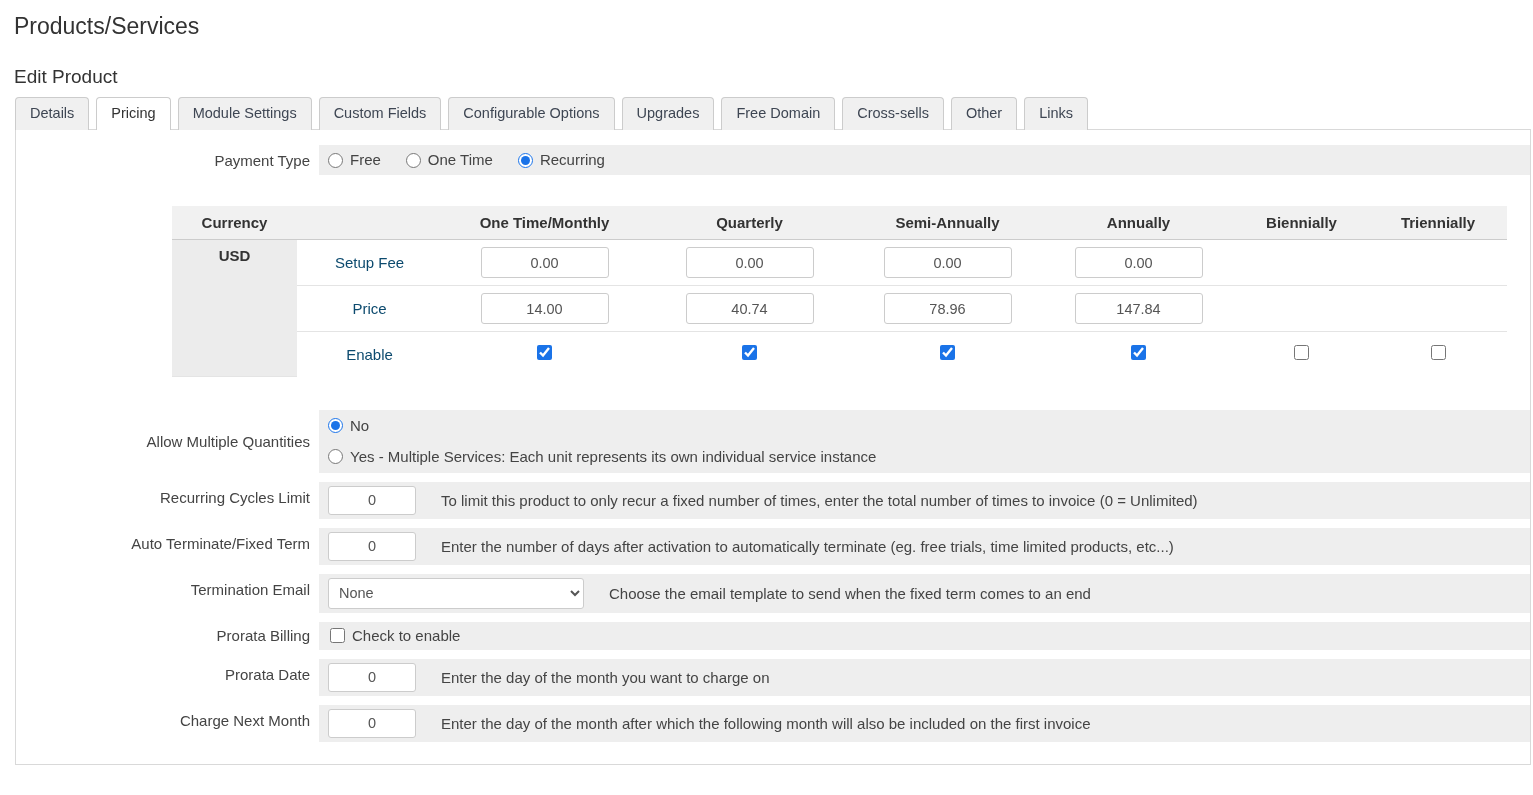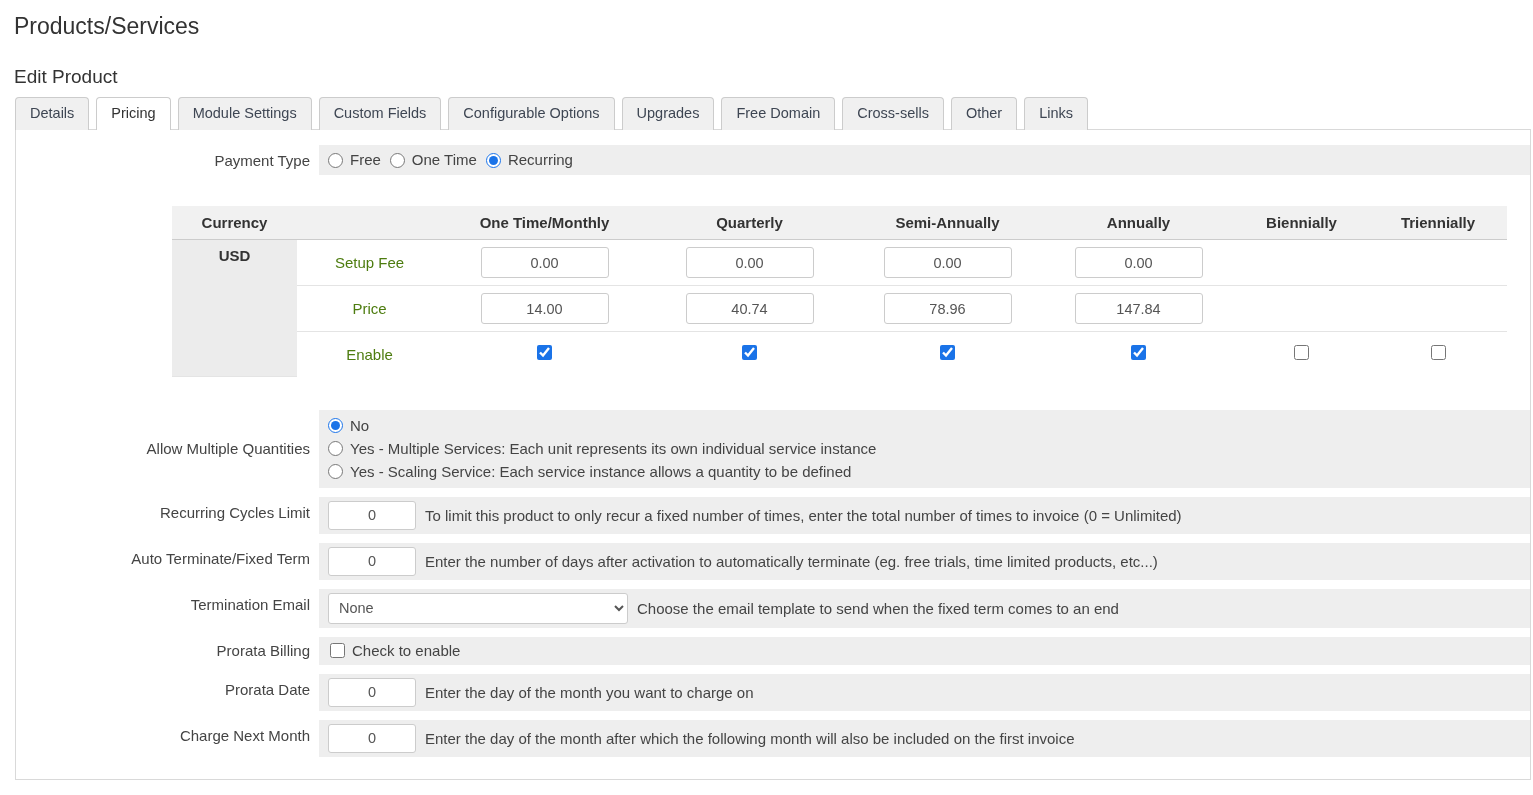--- a/index.html
+++ b/index.html
@@ -23,55 +23,55 @@
 
   
   .panel {
     margin:0 2px 0 15px; border:1px solid #d9d9d9; background:#fff;
     padding:15px 0 9px 0; position:relative; z-index:1;
   }
 
   
   .frow { display:flex; margin-bottom:9px; }
   .flabel { width:303px; flex:none; text-align:right; padding:7px 9px 0 0; color:#444; }
-  .ffield { flex:1; background:#eee; padding:4px 9px; display:flex; align-items:center; gap:9px; }
-  .ffield.stack { flex-direction:column; align-items:flex-start; gap:1px; padding:5px 9px; }
+  .ffield { flex:1; background:#eee; padding:4px 9px; display:flex; align-items:center; gap:25px; }
+  .ffield.stack { flex-direction:column; align-items:flex-start; gap:9px; padding:5px 9px; }
   .frow.vcenter .flabel { padding-top:0; align-self:center; }
   .radio-line { display:flex; align-items:center; gap:7px; line-height:22px; }
   input[type=radio], input[type=checkbox] { accent-color:#1a73e8; width:15px; height:15px; margin:0; }
   .desc { color:#444; }
 
   
   table.pricing {
     border-collapse:collapse; table-layout:fixed;
     width:1335px; margin:31px 0 33px 156px;
   }
   table.pricing th {
     background:#f1f1f1; font-weight:700; color:#333; font-size:15px;
     padding:8px 4px; border-bottom:1px solid #ccc;
   }
   table.pricing td { text-align:center; padding:7px 4px; border-bottom:1px solid #e4e4e4; }
   table.pricing tr.last td { border-bottom:none; padding:13px 16px; }
   td.currency-cell {
     background:#ececec; font-weight:700; color:#333;
     vertical-align:top; padding-top:10px; border-bottom:none;
   }
-  td.rowlabel { color:#4d7c0f; }
+  td.rowlabel { color:#0c4a6e; }
   .money-input {
     width:128px; height:31px; text-align:center; color:#555; font-size:14.5px;
     border:1px solid #ccc; border-radius:3px; background:#fff;
     font-family:"Liberation Sans", sans-serif;
   }
   .small-input {
     width:88px; height:29px; text-align:center; color:#555; font-size:14.5px;
     border:1px solid #ccc; border-radius:3px; background:#fff;
     font-family:"Liberation Sans", sans-serif;
   }
   select.email-select {
-    width:300px; height:31px; color:#555; font-size:14.5px; padding:0 6px;
+    width:256px; height:31px; color:#555; font-size:14.5px; padding:0 6px;
     border:1px solid #ccc; border-radius:3px; background:#fff;
     font-family:"Liberation Sans", sans-serif;
   }
   .checkfield { padding:3px 11px; }
 </style>
 </head>
 <body>
 
 <h1 class="page-title">Products/Services</h1>
 <h2 class="page-subtitle">Edit Product</h2>
@@ -166,24 +166,20 @@
     <div class="flabel">Allow Multiple Quantities</div>
     <div class="ffield stack">
       <span class="radio-line">
         <input type="radio" name="amq" checked="" style="">
         <span>No</span>
       </span>
       <span class="radio-line">
         <input type="radio" name="amq" style="">
         <span>Yes - Multiple Services: Each unit represents its own individual service instance</span>
       </span>
-      <span class="radio-line">
-        <input type="radio" name="amq" style="">
-        <span>Yes - Scaling Service: Each service instance allows a quantity to be defined</span>
-      </span>
     </div>
   </div>
 
   <div class="frow">
     <div class="flabel">Recurring Cycles Limit</div>
     <div class="ffield">
       <input class="small-input" value="0" style="">
       <span class="desc">To limit this product to only recur a fixed number of times, enter the total number of times to invoice (0 = Unlimited)</span>
     </div>
   </div>

